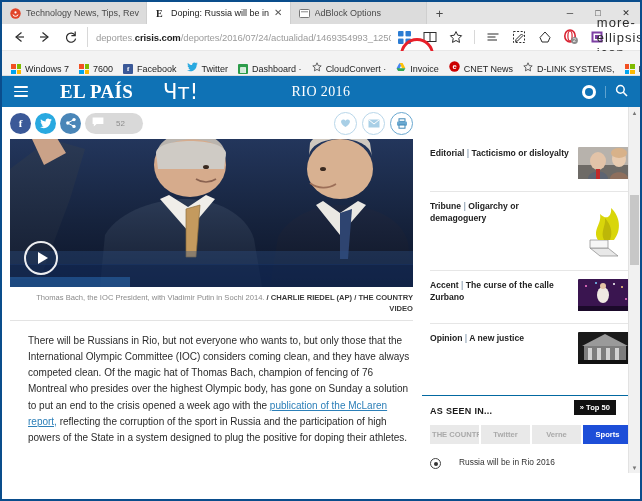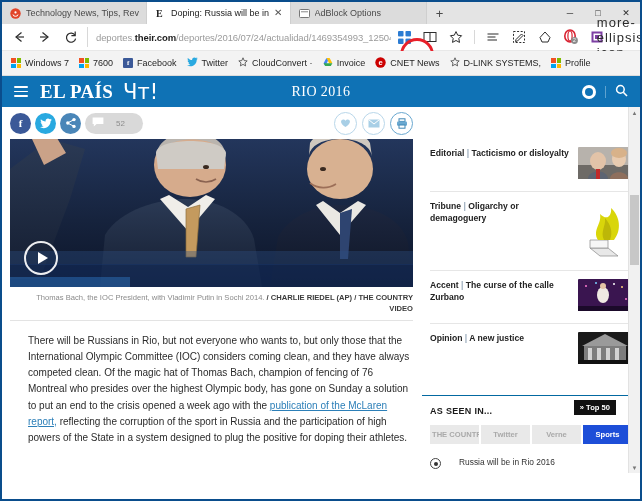--- a/index.html
+++ b/index.html
@@ -65,42 +65,42 @@
     left:398px;top:14px;width:34px;height:34px;box-sizing:border-box;
     pointer-events:none;
   }
 
   .favbar{
     height:24px;background:#f3f3f3;display:flex;align-items:center;
     padding:0 4px;gap:0;border-bottom:1px solid #dcdcdc;overflow:hidden;
     position:relative;
   }
   .favitem{
-    display:flex;align-items:center;gap:4px;padding:0 5px;
+    display:flex;align-items:flex-end;gap:4px;padding:0 5px;
     font-size:9px;color:#1f1f1f;white-space:nowrap;height:22px;
   }
 
   
   .winlogo{width:10px;height:10px;display:grid;grid-template-columns:1fr 1fr;grid-template-rows:1fr 1fr;gap:1px;}
   .winlogo i{display:block;}
   .winlogo i:nth-child(1){background:#f25022;}
   .winlogo i:nth-child(2){background:#7fba00;}
   .winlogo i:nth-child(3){background:#00a4ef;}
   .winlogo i:nth-child(4){background:#ffb900;}
 
   .sq{width:10px;height:10px;border-radius:1px;display:flex;align-items:center;justify-content:center;color:#fff;font-size:7px;font-weight:bold;line-height:1;}
 
   
   .page{
     position:relative;height:397px;background:#fff;overflow:hidden;
     display:flex;flex-direction:column;
   }
   .sitehdr{
     height:31px;background:#0f72b5;display:flex;align-items:center;
-    padding:0 12px;color:#fff;position:relative;flex:0 0 31px;
+    padding:0 12px;color:#fff;position:relative;flex:0 0 31px;gap:20px;
   }
   .hamb{display:flex;flex-direction:column;gap:3px;width:14px;margin-right:12px;}
   .hamb i{display:block;height:1.5px;background:#fff;border-radius:1px;}
   .brand{font-family:"Liberation Serif", serif;font-weight:bold;font-size:19px;letter-spacing:0.3px;line-height:1;}
   .brandmark{font-size:21px;font-weight:normal;margin-left:10px;font-family:"DejaVu Sans", sans-serif;}
   .section-title{
     position:absolute;left:0;right:0;text-align:center;
     font-family:"Liberation Serif", serif;font-size:14px;letter-spacing:0.4px;
     pointer-events:none;
   }
@@ -266,21 +266,21 @@
           </svg>
       </div>
       <div class="navicon">
         <svg width="14" height="14" viewBox="0 0 14 14">
             <path d="M11 5.2 A4.6 4.6 0 1 0 11.6 8.6" stroke="#2c2c2c" stroke-width="1.2" fill="none"></path>
             <path d="M11.2 1.6 V5.6 H7.4" stroke="#2c2c2c" stroke-width="1.2" fill="none"></path>
           </svg>
       </div>
 
       <div class="addrwrap">
-        <span class="addr"><span>deportes.</span><b>their.com</b><span>/deportes/2016/07/24/actualidad/1469354993_125048.htm</span></span>
+        <span class="addr"><span>deportes.</span><b>crisis.com</b><span>/deportes/2016/07/24/actualidad/1469354993_125048.htm</span></span>
       </div>
 
       <div class="navright">
         <div class="navicon">
           <svg width="15" height="15" viewBox="0 0 15 15">
             <rect x="1" y="1" width="5.6" height="5.6" rx="1" fill="#2b7cd3"></rect>
             <rect x="8.4" y="1" width="5.6" height="5.6" rx="1" fill="#2b7cd3"></rect>
             <rect x="1" y="8.4" width="5.6" height="5.6" rx="1" fill="#2b7cd3"></rect>
             <rect x="8.4" y="8.4" width="5.6" height="5.6" rx="1" fill="#2b7cd3"></rect>
             <path d="M7.5 2.3 v10.4" stroke="#fff" stroke-width="1.3"></path>
@@ -359,20 +359,24 @@
         <span class="sq" style="background:#3b5998;font-family:'Liberation Serif',serif;">f</span>
         <span>Facebook</span>
       </div>
       <div class="favitem">
         <span>
           <svg width="11" height="10" viewBox="0 0 11 10">
               <path d="M10.6 1.4c-.4.2-.8.3-1.2.4.4-.3.8-.7.9-1.2-.4.2-.9.4-1.4.5C8.5.7 8 .4 7.3.4 6.1.4 5.1 1.4 5.1 2.6c0 .2 0 .3.1.5C3.4 3 1.9 2.2.9 1 .7 1.3.6 1.7.6 2.1c0 .8.4 1.4 1 1.8-.4 0-.7-.1-1-.3 0 1.1.8 2 1.8 2.2-.2.1-.4.1-.6.1-.1 0-.3 0-.4 0 .3.9 1.1 1.5 2 1.5-.7.6-1.7.9-2.7.9H0c1 .6 2.1 1 3.4 1 4.1 0 6.3-3.4 6.3-6.3v-.3c.4-.3.8-.7 1.1-1.2z" fill="#29a9e0"></path>
             </svg>
         </span>
         <span>Twitter</span>
+      </div>
+      <div class="favitem">
+        <span class="sq" style="background:#2c9c4a;">▤</span>
+        <span>Dashboard ·</span>
       </div>
       <div class="favitem">
         <span>
           <svg width="10" height="10" viewBox="0 0 10 10">
               <path d="M5 .8 L6.2 3.6 L9.2 3.9 L7 5.9 L7.6 8.9 L5 7.4 L2.4 8.9 L3 5.9 L.8 3.9 L3.8 3.6 Z" fill="none" stroke="#555" stroke-width=".9"></path>
             </svg>
         </span>
         <span>CloudConvert ·</span>
       </div>
       <div class="favitem">

